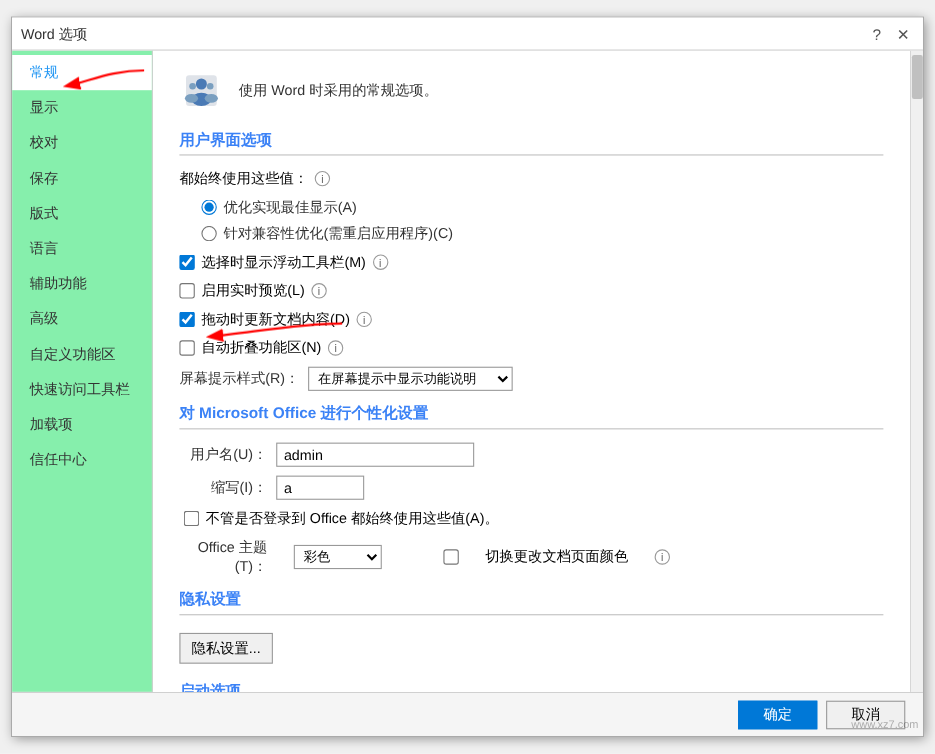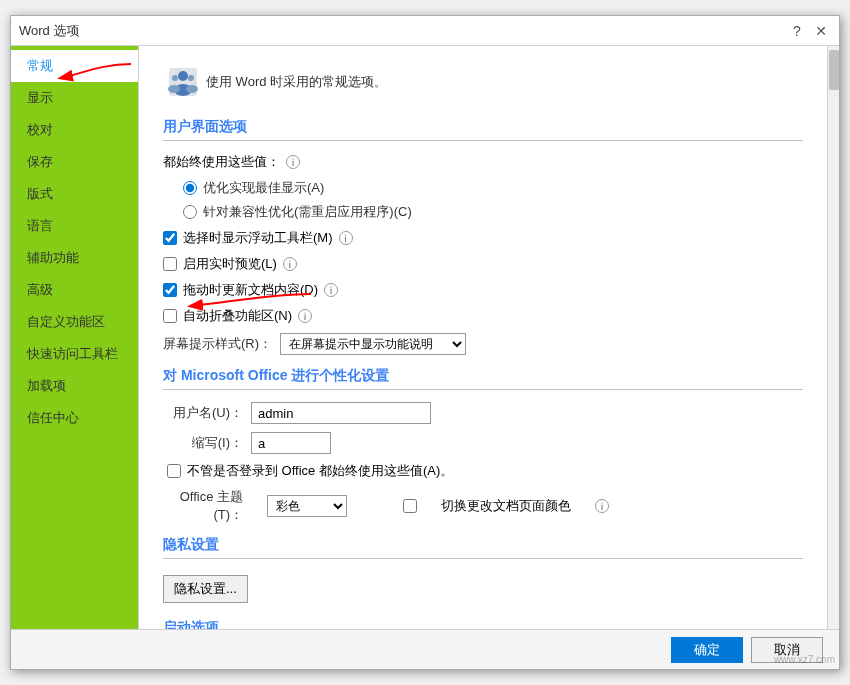--- a/index.html
+++ b/index.html
@@ -62,21 +62,21 @@
     }
 
     .content-area {
       display: flex;
       flex: 1;
       overflow: hidden;
     }
 
     .sidebar {
       width: 128px;
-      background: #84cc16;
+      background: #86efac;
       border-right: 1px solid #d0d0d0;
       flex-shrink: 0;
       padding-top: 4px;
     }
 
     .sidebar-item {
       padding: 7px 16px;
       font-size: 13px;
       cursor: pointer;
       color: #333;
@@ -111,21 +111,21 @@
       background: #c0c0c0;
       position: absolute;
       top: 4px;
       left: 1px;
       border-radius: 2px;
     }
 
     .section-header {
       display: flex;
       align-items: center;
-      gap: 3px;
+      gap: 14px;
       margin-bottom: 16px;
     }
 
     .section-icon {
       width: 40px;
       height: 40px;
       display: flex;
       align-items: center;
       justify-content: center;
     }

